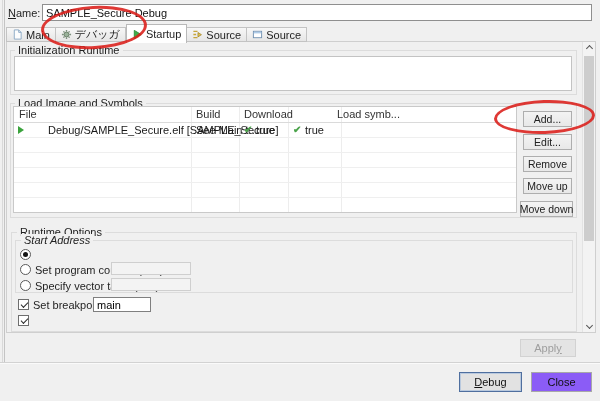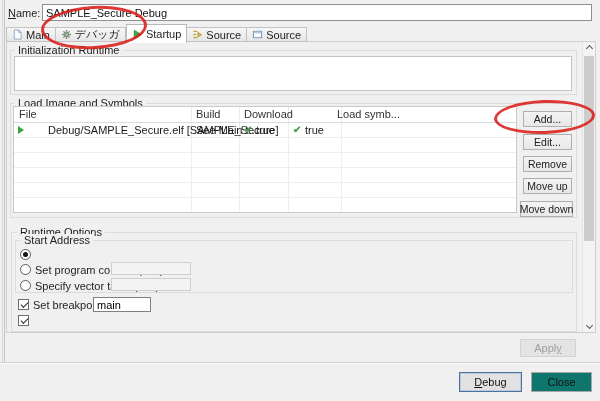--- a/index.html
+++ b/index.html
@@ -96,21 +96,21 @@
   .hex-input { position:absolute; left:111px; width:80px; height:13px; background:#f3f3f3; border:1px solid #cfcfcf; z-index:2; font:inherit; }
   .bp-input { left:93px; top:297px; width:58px; height:15px; background:#fff; border:1px solid #7f7f7f; font:inherit; padding:0 3px; z-index:2; }
 
   
   .sep { left:0; top:362px; width:600px; height:2px; border-top:1px solid #d2d2d2; background:#fafafa; }
   .btn { position:absolute; font-family:inherit; font-size:11px; display:flex; align-items:center; justify-content:center; white-space:nowrap; }
   .btn-disabled { background:#e4e4e4; border:1px solid #d2d2d2; color:#9e9e9e; }
   .btn-revert { left:455px; top:339px; width:56px; height:18px; }
   .btn-apply  { left:520px; top:339px; width:56px; height:18px; }
   .btn-debug  { left:459px; top:372px; width:63px; height:20px; background:#e2e2e2; border:1px solid #4f6f9f; box-shadow:inset 0 0 0 1px #b9c9de; color:#111; }
-  .btn-close  { left:531px; top:372px; width:61px; height:20px; background:#0f766e; border:1px solid #a8a8a8; color:#111; }
+  .btn-close  { left:531px; top:372px; width:61px; height:20px; background:#8b5cf6; border:1px solid #a8a8a8; color:#111; }
 
   
   .ellipse { border:3px solid rgba(219,30,25,0.88); border-radius:50%; z-index:10; pointer-events:none; }
   .ellipse1 { left:41px; top:6px; width:106px; height:43px; transform:rotate(-3deg); }
   .ellipse2 { left:494px; top:100px; width:101px; height:34px; transform:rotate(-2deg); }
 </style>
 </head>
 <body>
 
 <div class="screen">
@@ -221,21 +221,21 @@
 
   <button class="side-btn" style="top:111px;">Add...</button>
   <button class="side-btn" style="top:134px;">Edit...</button>
   <button class="side-btn" style="top:156px;">Remove</button>
   <button class="side-btn" style="top:178px;">Move up</button>
   <button class="side-btn" style="top:201px; left:520px; width:53px;">Move down</button>
 
   <div class="abs group g-runtime">
     <span class="group-label" style="left:5px;">Runtime Options</span>
   </div>
-  <div class="abs g-start" style="position:absolute; z-index:2;">
+  <div class="abs g-start" style="position:absolute; z-index:2;font-style:italic;">
     <span class="group-label">Start Address</span>
   </div>
 
   <span class="radio sel" style="left:20px; top:249px;"></span>
 
   <span class="radio" style="left:20px; top:264px;"></span>
   <span class="opt-label" style="left:35px; top:264px;">Set program counter (hex):</span>
   <input class="hex-input" style="top: 262px;" value="">
 
   <span class="radio" style="left:20px; top:280px;"></span>

